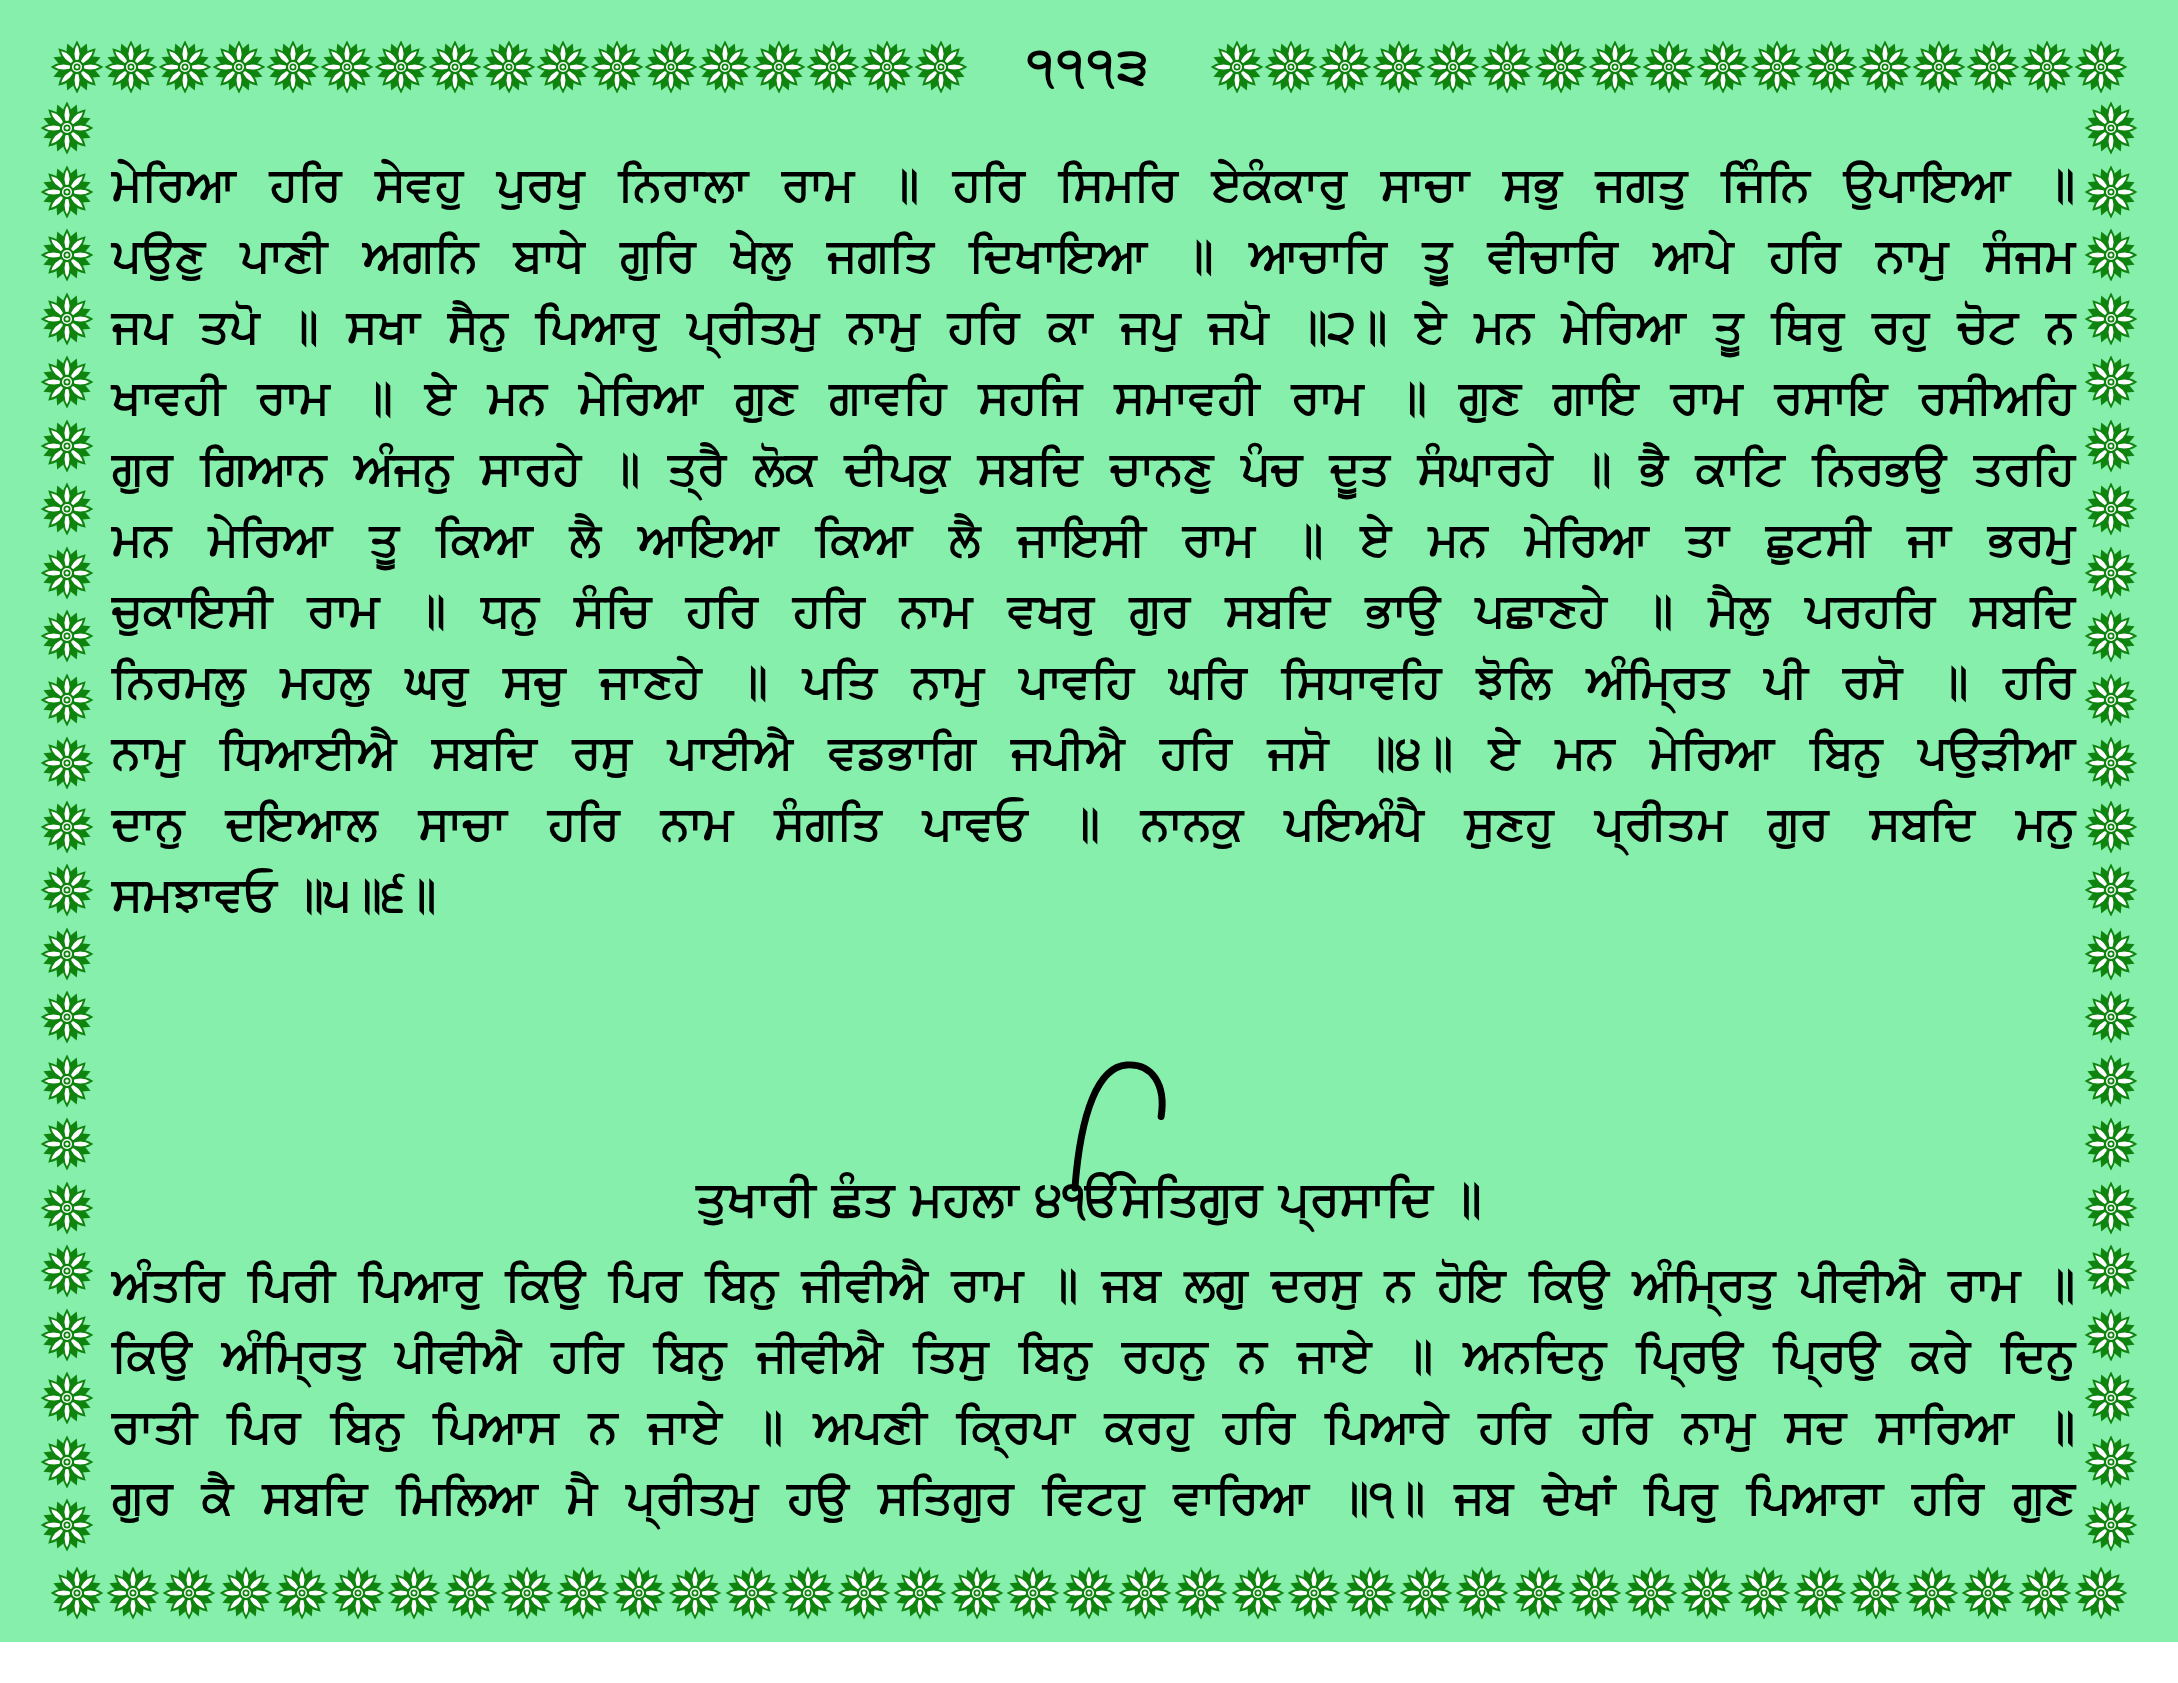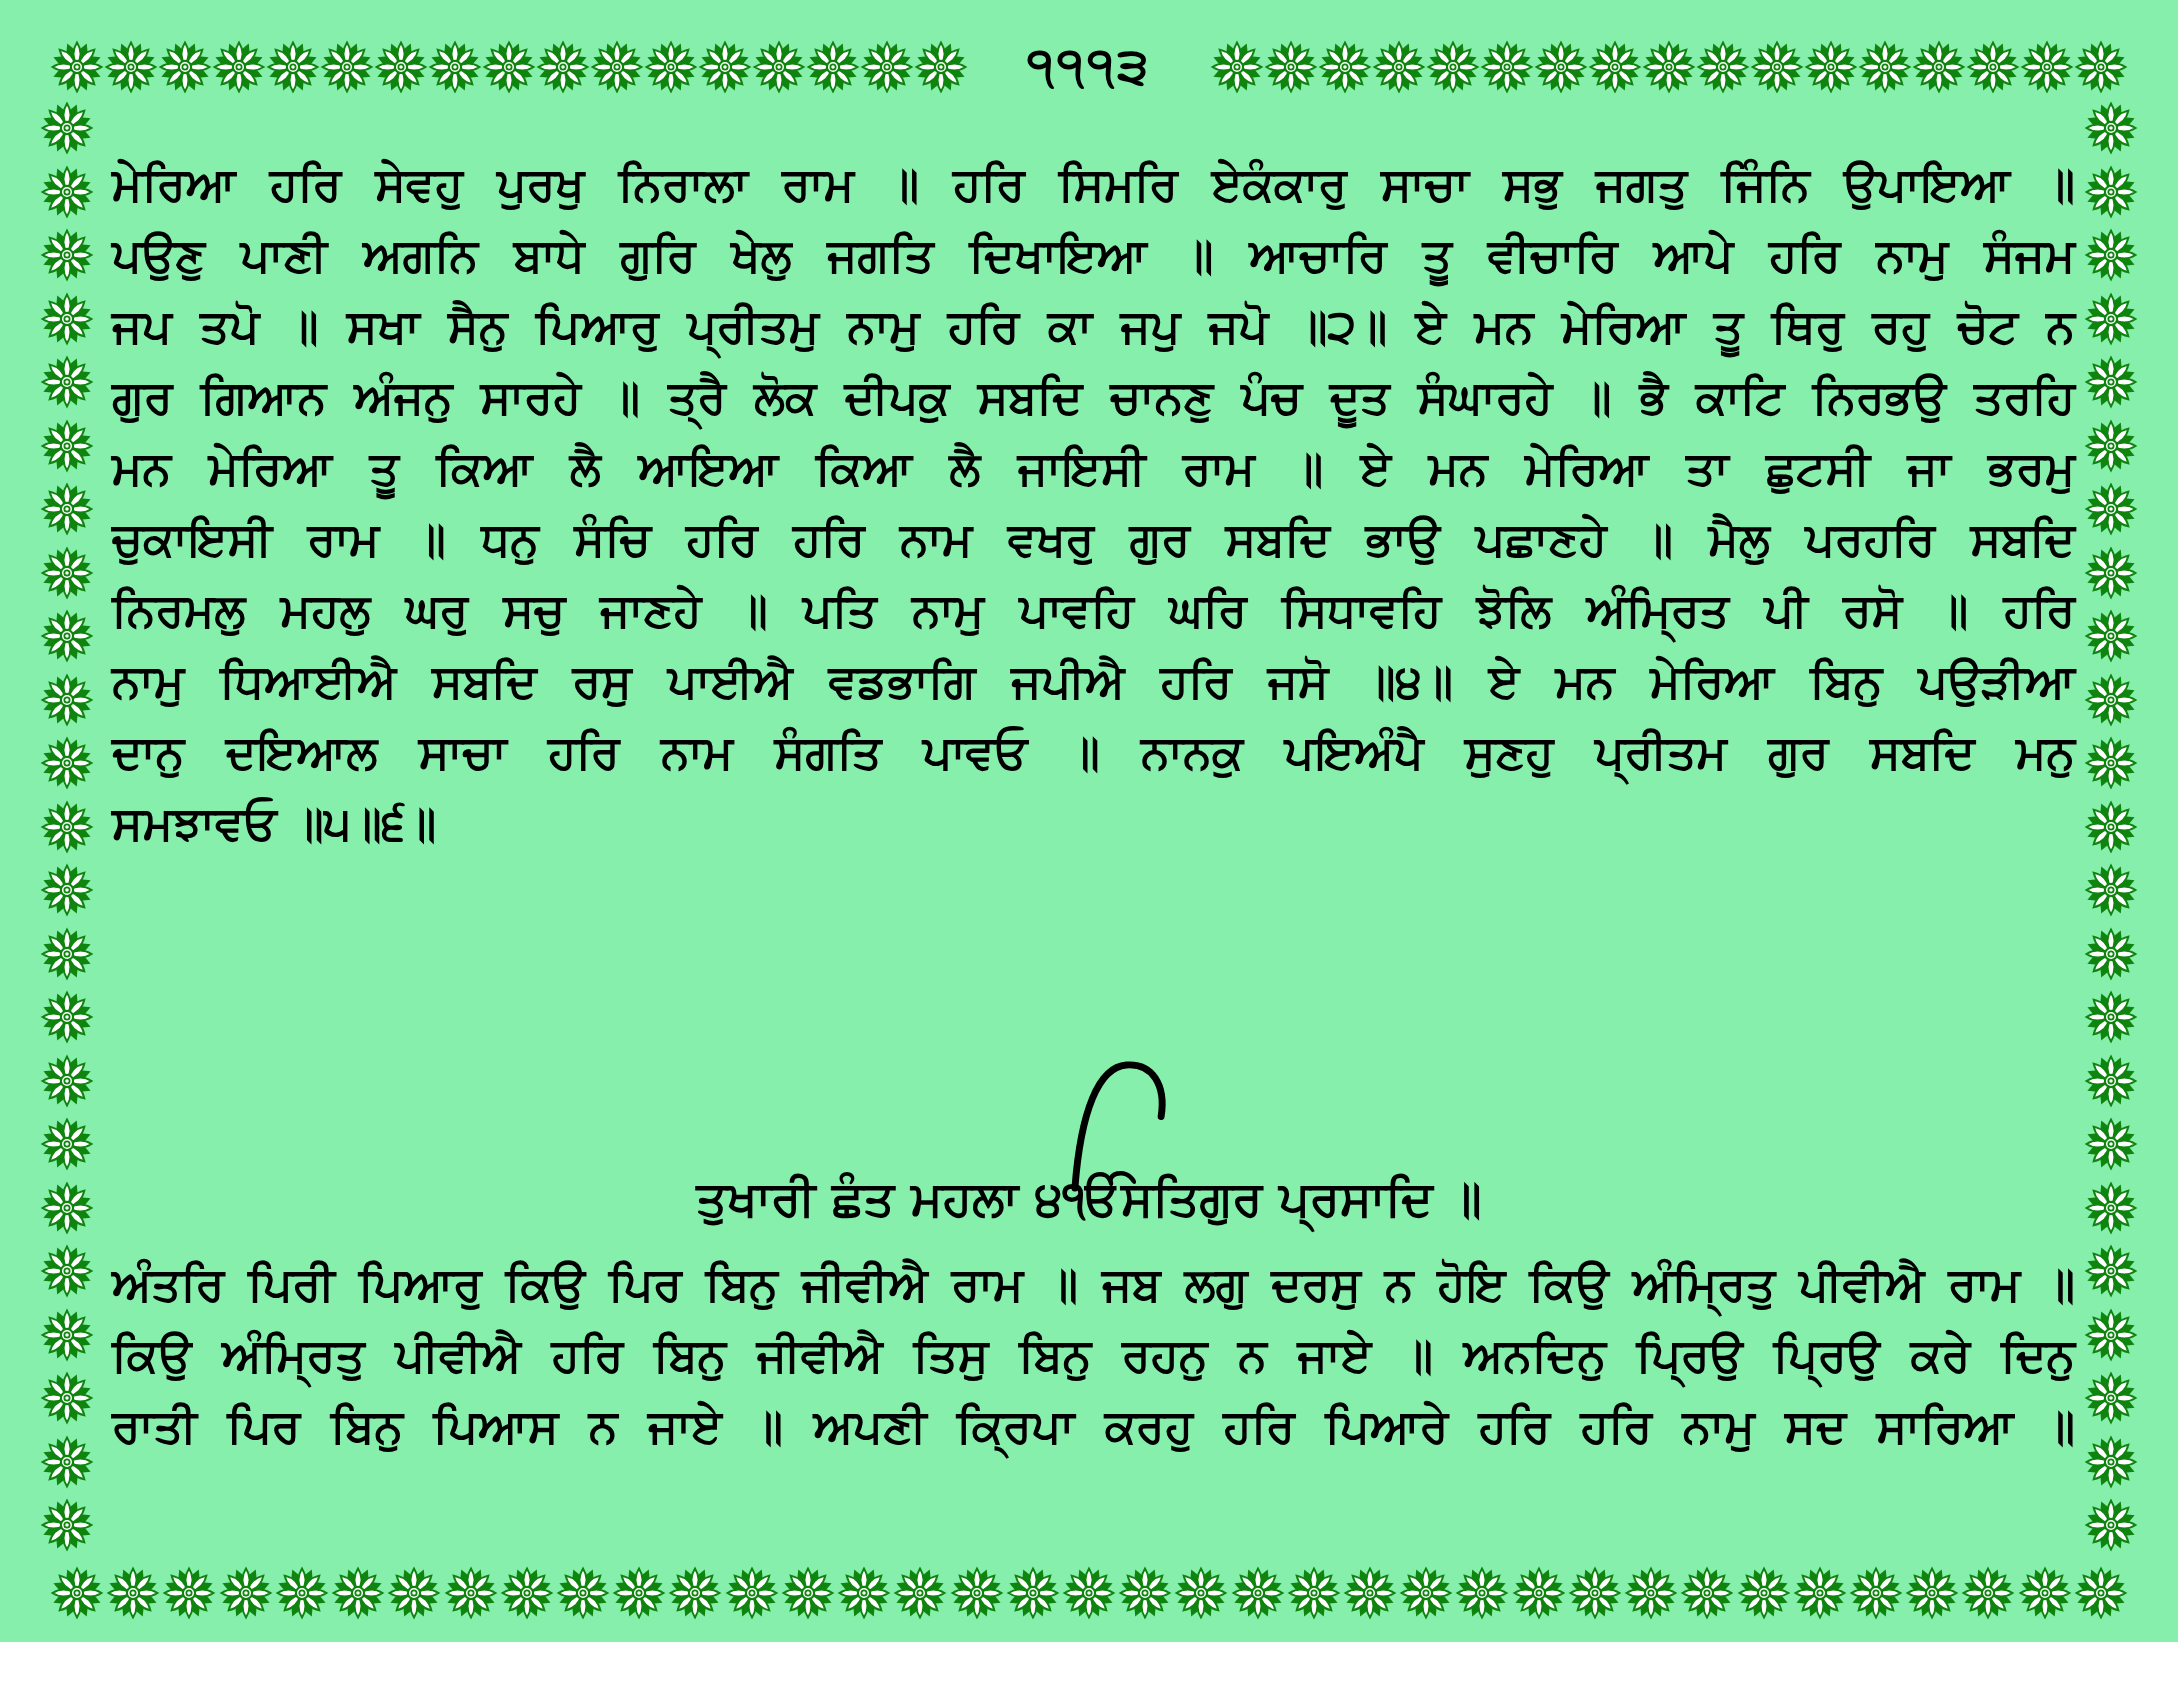--- a/index.html
+++ b/index.html
@@ -447,20 +447,21 @@
       </svg>
       <svg class="flower" viewBox="0 0 55 55">
         <use href="#flower-sym"></use>
       </svg>
     </div>
 
   <div class="text-block" id="block1">
       <div class="tline">ਮੇਰਿਆ ਹਰਿ ਸੇਵਹੁ ਪੁਰਖੁ ਨਿਰਾਲਾ ਰਾਮ ॥ ਹਰਿ ਸਿਮਰਿ ਏਕੰਕਾਰੁ ਸਾਚਾ ਸਭੁ ਜਗਤੁ ਜਿੰਨਿ ਉਪਾਇਆ ॥</div>
       <div class="tline">ਪਉਣੁ ਪਾਣੀ ਅਗਨਿ ਬਾਧੇ ਗੁਰਿ ਖੇਲੁ ਜਗਤਿ ਦਿਖਾਇਆ ॥ ਆਚਾਰਿ ਤੂ ਵੀਚਾਰਿ ਆਪੇ ਹਰਿ ਨਾਮੁ ਸੰਜਮ</div>
       <div class="tline">ਜਪ ਤਪੋ ॥ ਸਖਾ ਸੈਨੁ ਪਿਆਰੁ ਪ੍ਰੀਤਮੁ ਨਾਮੁ ਹਰਿ ਕਾ ਜਪੁ ਜਪੋ ॥੨॥ ਏ ਮਨ ਮੇਰਿਆ ਤੂ ਥਿਰੁ ਰਹੁ ਚੋਟ ਨ</div>
+      <div class="tline">ਖਾਵਹੀ ਰਾਮ ॥ ਏ ਮਨ ਮੇਰਿਆ ਗੁਣ ਗਾਵਹਿ ਸਹਜਿ ਸਮਾਵਹੀ ਰਾਮ ॥ ਗੁਣ ਗਾਇ ਰਾਮ ਰਸਾਇ ਰਸੀਅਹਿ</div>
       <div class="tline">ਗੁਰ ਗਿਆਨ ਅੰਜਨੁ ਸਾਰਹੇ ॥ ਤ੍ਰੈ ਲੋਕ ਦੀਪਕੁ ਸਬਦਿ ਚਾਨਣੁ ਪੰਚ ਦੂਤ ਸੰਘਾਰਹੇ ॥ ਭੈ ਕਾਟਿ ਨਿਰਭਉ ਤਰਹਿ</div>
       <div class="tline">ਮਨ ਮੇਰਿਆ ਤੂ ਕਿਆ ਲੈ ਆਇਆ ਕਿਆ ਲੈ ਜਾਇਸੀ ਰਾਮ ॥ ਏ ਮਨ ਮੇਰਿਆ ਤਾ ਛੁਟਸੀ ਜਾ ਭਰਮੁ</div>
       <div class="tline">ਚੁਕਾਇਸੀ ਰਾਮ ॥ ਧਨੁ ਸੰਚਿ ਹਰਿ ਹਰਿ ਨਾਮ ਵਖਰੁ ਗੁਰ ਸਬਦਿ ਭਾਉ ਪਛਾਣਹੇ ॥ ਮੈਲੁ ਪਰਹਰਿ ਸਬਦਿ</div>
       <div class="tline">ਨਿਰਮਲੁ ਮਹਲੁ ਘਰੁ ਸਚੁ ਜਾਣਹੇ ॥ ਪਤਿ ਨਾਮੁ ਪਾਵਹਿ ਘਰਿ ਸਿਧਾਵਹਿ ਝੋਲਿ ਅੰਮ੍ਰਿਤ ਪੀ ਰਸੋ ॥ ਹਰਿ</div>
       <div class="tline">ਨਾਮੁ ਧਿਆਈਐ ਸਬਦਿ ਰਸੁ ਪਾਈਐ ਵਡਭਾਗਿ ਜਪੀਐ ਹਰਿ ਜਸੋ ॥੪॥ ਏ ਮਨ ਮੇਰਿਆ ਬਿਨੁ ਪਉੜੀਆ</div>
       <div class="tline">ਦਾਨੁ ਦਇਆਲ ਸਾਚਾ ਹਰਿ ਨਾਮ ਸੰਗਤਿ ਪਾਵਓ ॥ ਨਾਨਕੁ ਪਇਅੰਪੈ ਸੁਣਹੁ ਪ੍ਰੀਤਮ ਗੁਰ ਸਬਦਿ ਮਨੁ</div>
       <div class="tline align-left">ਸਮਝਾਵਓ ॥੫॥੬॥</div>
     </div>
 
   <div class="section-heading">
@@ -471,16 +472,17 @@
       </svg>
       <span>ੴ</span>
     </span>
     <span>ਸਤਿਗੁਰ ਪ੍ਰਸਾਦਿ ॥</span>
   </div>
 
   <div class="text-block" id="block2">
       <div class="tline">ਅੰਤਰਿ ਪਿਰੀ ਪਿਆਰੁ ਕਿਉ ਪਿਰ ਬਿਨੁ ਜੀਵੀਐ ਰਾਮ ॥ ਜਬ ਲਗੁ ਦਰਸੁ ਨ ਹੋਇ ਕਿਉ ਅੰਮ੍ਰਿਤੁ ਪੀਵੀਐ ਰਾਮ ॥</div>
       <div class="tline">ਕਿਉ ਅੰਮ੍ਰਿਤੁ ਪੀਵੀਐ ਹਰਿ ਬਿਨੁ ਜੀਵੀਐ ਤਿਸੁ ਬਿਨੁ ਰਹਨੁ ਨ ਜਾਏ ॥ ਅਨਦਿਨੁ ਪ੍ਰਿਉ ਪ੍ਰਿਉ ਕਰੇ ਦਿਨੁ</div>
       <div class="tline">ਰਾਤੀ ਪਿਰ ਬਿਨੁ ਪਿਆਸ ਨ ਜਾਏ ॥ ਅਪਣੀ ਕ੍ਰਿਪਾ ਕਰਹੁ ਹਰਿ ਪਿਆਰੇ ਹਰਿ ਹਰਿ ਨਾਮੁ ਸਦ ਸਾਰਿਆ ॥</div>
+      <div class="tline">ਗੁਰ ਕੈ ਸਬਦਿ ਮਿਲਿਆ ਮੈ ਪ੍ਰੀਤਮੁ ਹਉ ਸਤਿਗੁਰ ਵਿਟਹੁ ਵਾਰਿਆ ॥੧॥ ਜਬ ਦੇਖਾਂ ਪਿਰੁ ਪਿਆਰਾ ਹਰਿ ਗੁਣ</div>
     </div>
 
 </div>
 
 
 </body></html>

